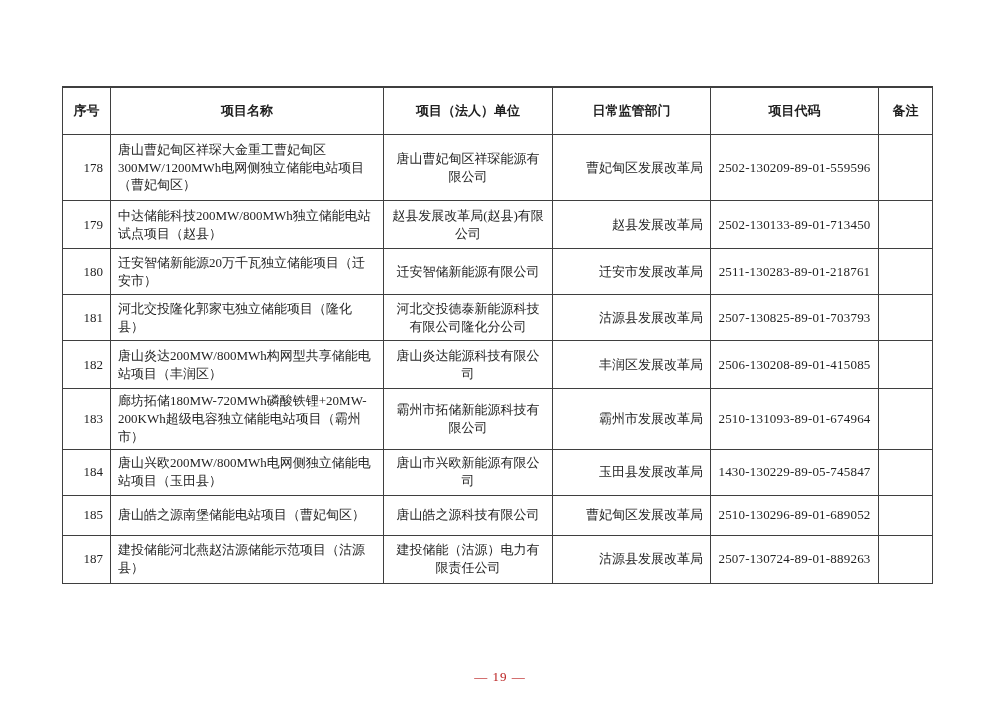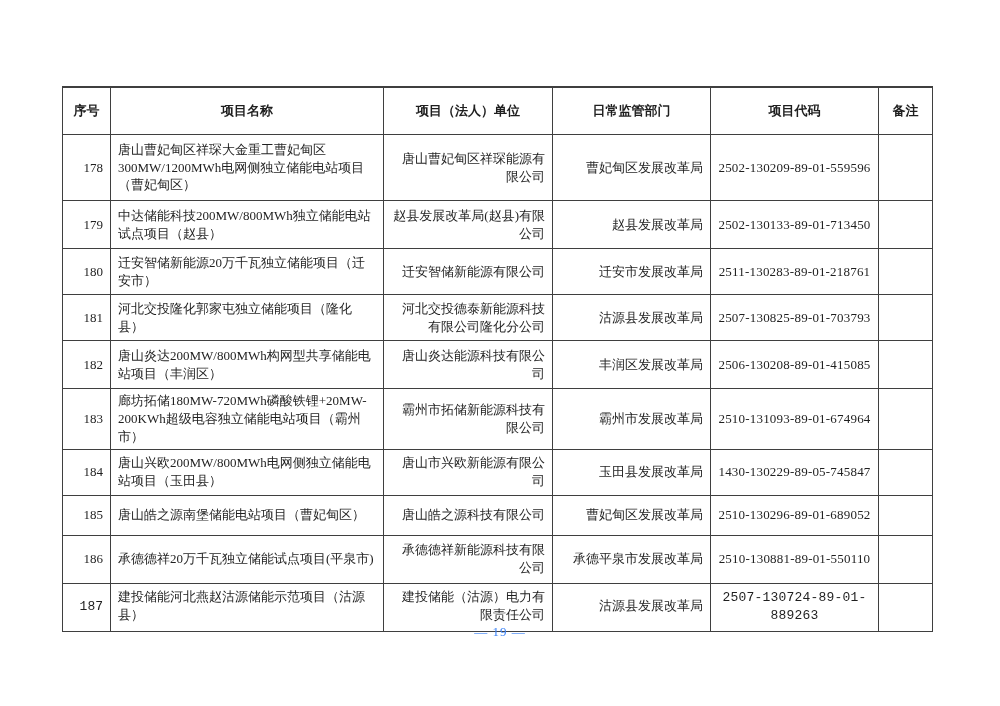--- a/index.html
+++ b/index.html
@@ -32,39 +32,39 @@
   table.doc-table{border-top:2px solid #3f3f3f;border-radius:6px;}
   thead th{
     font-weight:bold;
     text-align:center;
     font-size:13.5px;
     height:40px;
     padding:2px 4px;
   }
   td.c-no{text-align:right;font-size:13.5px;}
   td.c-name{text-align:left;}
-  td.c-entity{text-align:right;}
+  td.c-entity{text-align:center;}
   td.c-dept{text-align:right;}
   td.c-code{text-align:center;font-size:13.5px;letter-spacing:.2px;}
   td.c-remark{text-align:center;}
   tbody tr{height:46px;}
   tbody tr:nth-child(1){height:66px;}
   tbody tr:nth-child(2){height:48px;margin-top:48px;}
   tbody tr:nth-child(5){height:48px;}
   tbody tr:nth-child(6){height:52px;}
   tbody tr:nth-child(8){height:40px;}
   tbody tr:nth-child(9){height:48px;}
   tbody tr:nth-child(10){height:48px;font-family:Liberation Mono, monospace;}
   .page-footer{
     position:absolute;
     left:0;right:0;
-    top:624px;
+    top:669px;
     text-align:center;
     font-size:13px;
-    color:#3b82f6;
+    color:#b91c1c;
     letter-spacing:1px;
   }
 </style>
 </head>
 <body>
 
 <div class="page">
 
   <table class="doc-table">
     <colgroup>
@@ -144,28 +144,20 @@
       </tr>
       <tr>
         <td class="c-no">185</td>
         <td class="c-name">唐山皓之源南堡储能电站项目（曹妃甸区）</td>
         <td class="c-entity">唐山皓之源科技有限公司</td>
         <td class="c-dept">曹妃甸区发展改革局</td>
         <td class="c-code">2510-130296-89-01-689052</td>
         <td class="c-remark"></td>
       </tr>
       <tr>
-        <td class="c-no">186</td>
-        <td class="c-name">承德德祥20万千瓦独立储能试点项目(平泉市)</td>
-        <td class="c-entity">承德德祥新能源科技有限公司</td>
-        <td class="c-dept">承德平泉市发展改革局</td>
-        <td class="c-code">2510-130881-89-01-550110</td>
-        <td class="c-remark"></td>
-      </tr>
-      <tr>
         <td class="c-no">187</td>
         <td class="c-name">建投储能河北燕赵沽源储能示范项目（沽源县）</td>
         <td class="c-entity">建投储能（沽源）电力有限责任公司</td>
         <td class="c-dept">沽源县发展改革局</td>
         <td class="c-code">2507-130724-89-01-889263</td>
         <td class="c-remark"></td>
       </tr>
     </tbody>
   </table>
 

